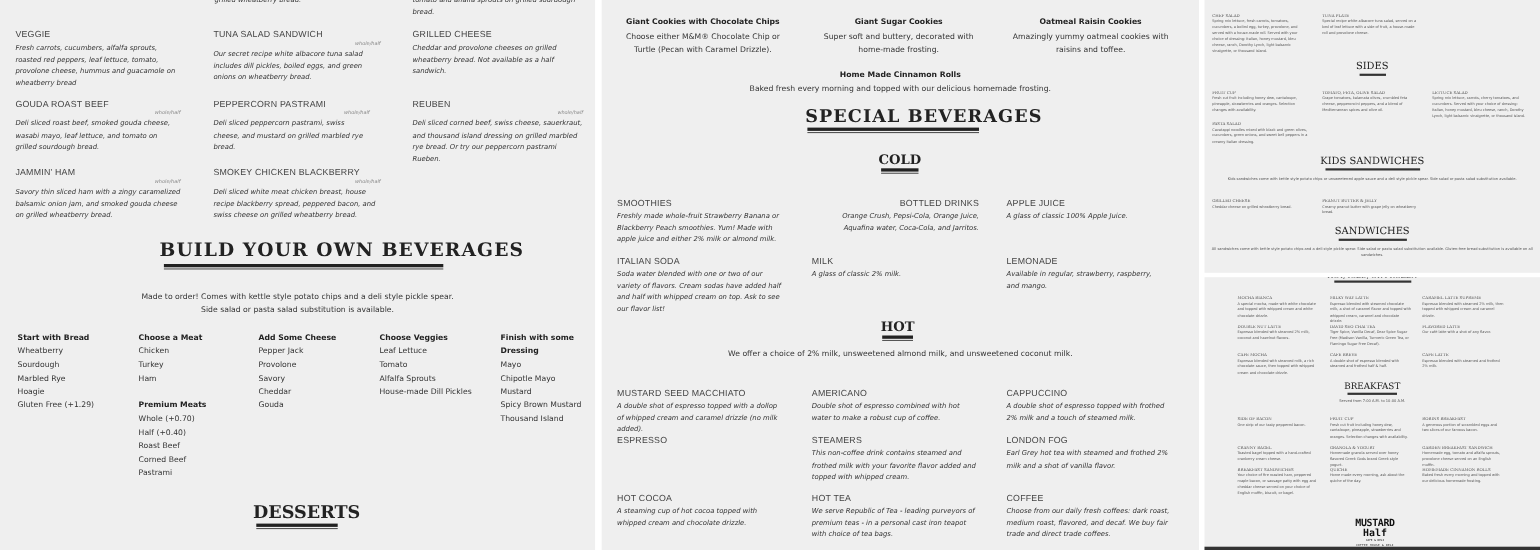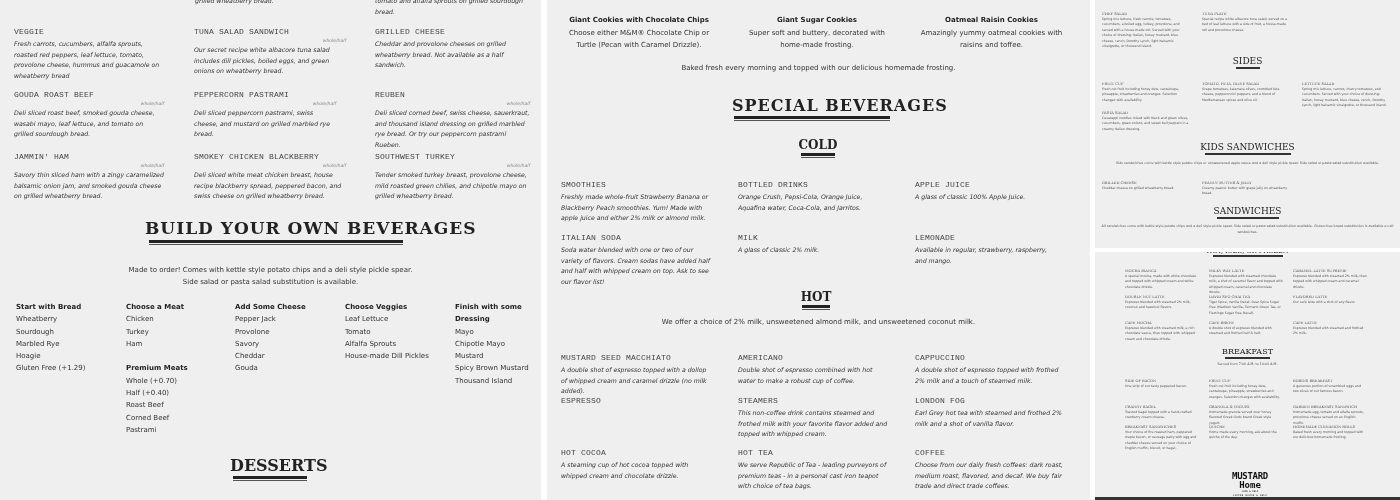--- a/index.html
+++ b/index.html
@@ -11,21 +11,21 @@
   #p2 { left: 547px; width: 543px; }
   #p3a { left: 1095px; width: 305px; height: 248px; }
   #p3b { left: 1095px; top: 252px; width: 305px; height: 248px; }
   .heading {
     position: absolute; font-family: "DejaVu Serif", serif; color: #222;
     letter-spacing: 1px; white-space: nowrap; text-align: center; font-weight: bold;
   }
   .heading .ul { display: block; margin: 0 auto; border-top: 3px solid #222; border-bottom: 1px solid #555; height: 5px; }
 
   .item { position: absolute; }
-  .item-name { font-family: Liberation Mono, monospace; font-size: 8px; color: #444; text-transform: uppercase; letter-spacing: 0.2px; white-space: nowrap; }
+  .item-name { font-family: Liberation Sans, sans-serif; font-size: 8px; color: #444; text-transform: uppercase; letter-spacing: 0.2px; white-space: nowrap; }
   .item-desc { font-size: 6.2px; font-style: italic; color: #333; line-height: 10.6px; margin-top: 3px; }
   .wh { position: absolute; right: 0; font-size: 4.5px; color: #888; font-style: italic; }
 
   .byo-col { position: absolute; top: 301px; font-size: 7px; line-height: 12.3px; color: #333; }
   .byo-col .h { font-weight: bold; color: #222; }
 
   .center-text { position: absolute; text-align: center; font-size: 7px; color: #333; line-height: 12px; }
 
   .dessert { position: absolute; text-align: center; font-size: 7px; line-height: 12.5px; }
   .dessert .h { font-weight: bold; color: #222; }
@@ -84,25 +84,20 @@
   <div class="item" style="left:194px;top:152px;width:152px;">
     <div class="item-name">Smokey Chicken Blackberry</div>
     <span class="wh" style="top:11px;">whole/half</span>
     <div class="item-desc" style="margin-top:9px;">Deli sliced white meat chicken breast, house recipe blackberry spread, peppered bacon, and swiss cheese on grilled wheatberry bread.</div>
   </div>
   <div class="item" style="left:14px;top:152px;width:150px;">
     <div class="item-name">Jammin' Ham</div>
     <span class="wh" style="top:11px;">whole/half</span>
     <div class="item-desc" style="margin-top:9px;">Savory thin sliced ham with a zingy caramelized balsamic onion jam, and smoked gouda cheese on grilled wheatberry bread.</div>
   </div>
-  <div class="item" style="left:375px;top:152px;width:155px;">
-    <div class="item-name">Southwest Turkey</div>
-    <span class="wh" style="top:11px;">whole/half</span>
-    <div class="item-desc" style="margin-top:9px;">Tender smoked turkey breast, provolone cheese, mild roasted green chilies, and chipotle mayo on grilled wheatberry bread.</div>
-  </div>
 
   <div class="heading" style="left:145px;top:218px;width:262px;font-size:17px;">
     <span>BUILD YOUR OWN BEVERAGES</span>
     <span class="ul" style="width:254px;margin-top:2px;"></span>
   </div>
   <div class="center-text" style="left:0;width:541px;top:264px;">
     <div>Made to order! Comes with kettle style potato chips and a deli style pickle spear.</div>
     <div>Side salad or pasta salad substitution is available.</div>
   </div>
 
@@ -164,37 +159,38 @@
   </div>
   <div class="dessert" style="left:190px;top:14px;width:160px;">
     <div class="h">Giant Sugar Cookies</div>
     <div>Super soft and buttery, decorated with home-made frosting.</div>
   </div>
   <div class="dessert" style="left:362px;top:14px;width:165px;">
     <div class="h">Oatmeal Raisin Cookies</div>
     <div>Amazingly yummy oatmeal cookies with raisins and toffee.</div>
   </div>
   <div class="dessert" style="left:0;top:62px;width:543px;">
+    <div class="h">Home Made Cinnamon Rolls</div>
     <div>Baked fresh every morning and topped with our delicious homemade frosting.</div>
   </div>
 
   <div class="heading" style="left:185px;top:96px;width:160px;font-size:16px;">
     <span>SPECIAL BEVERAGES</span>
     <span class="ul" style="width:156px;margin-top:1px;"></span>
   </div>
   <div class="heading" style="left:250px;top:138px;width:42px;font-size:12px;letter-spacing:0;">
     <span>COLD</span>
     <span class="ul" style="width:34px;margin-top:1px;"></span>
   </div>
 
   <div class="item" style="left:14px;top:180px;width:150px;">
     <div class="item-name">Smoothies</div>
     <div class="item-desc">Freshly made whole-fruit Strawberry Banana or Blackberry Peach smoothies. Yum! Made with apple juice and either 2% milk or almond milk.</div>
   </div>
-  <div class="item" style="left:191px;top:180px;width:152px;">
+  <div class="item" style="left:191px;top:180px;width:152px;text-align:right;">
     <div class="item-name">Bottled Drinks</div>
     <div class="item-desc">Orange Crush, Pepsi-Cola, Orange Juice, Aquafina water, Coca-Cola, and Jarritos.</div>
   </div>
   <div class="item" style="left:368px;top:180px;width:160px;">
     <div class="item-name">Apple Juice</div>
     <div class="item-desc">A glass of classic 100% Apple Juice.</div>
   </div>
   <div class="item" style="left:14px;top:233px;width:150px;">
     <div class="item-name">Italian Soda</div>
     <div class="item-desc">Soda water blended with one or two of our variety of flavors. Cream sodas have added half and half with whipped cream on top. Ask to see our flavor list!</div>
@@ -384,17 +380,17 @@
     <div class="mini-desc">Home made every morning, ask about the quiche of the day.</div>
   </div>
   <div class="item" style="left:198px;top:173px;width:74px;">
     <div class="mini-name">Homemade Cinnamon Rolls</div>
     <div class="mini-desc">Baked fresh every morning and topped with our delicious homemade frosting.</div>
   </div>
 </div>
 
 <div class="logo">
   <div class="l1">MUSTARD</div>
-  <div class="l2">Home</div>
+  <div class="l2">Half</div>
   <div class="l3">CAFE &amp; DELI</div>
   <div class="l4">COFFEE HOUSE &amp; DELI</div>
 </div>
 <div class="bottom-bar"></div>
 
 </body></html>

